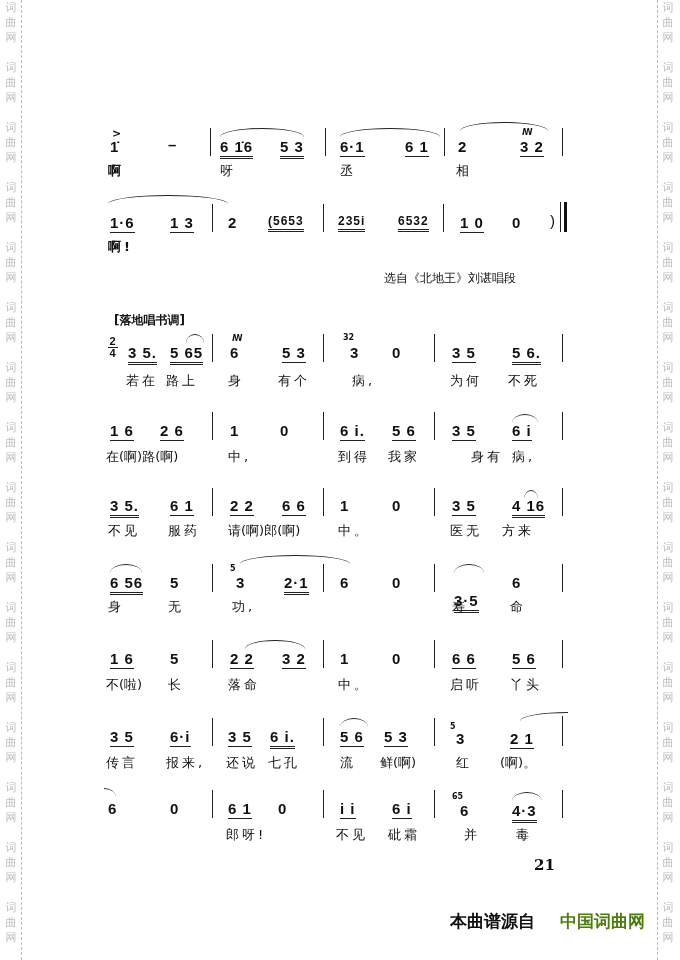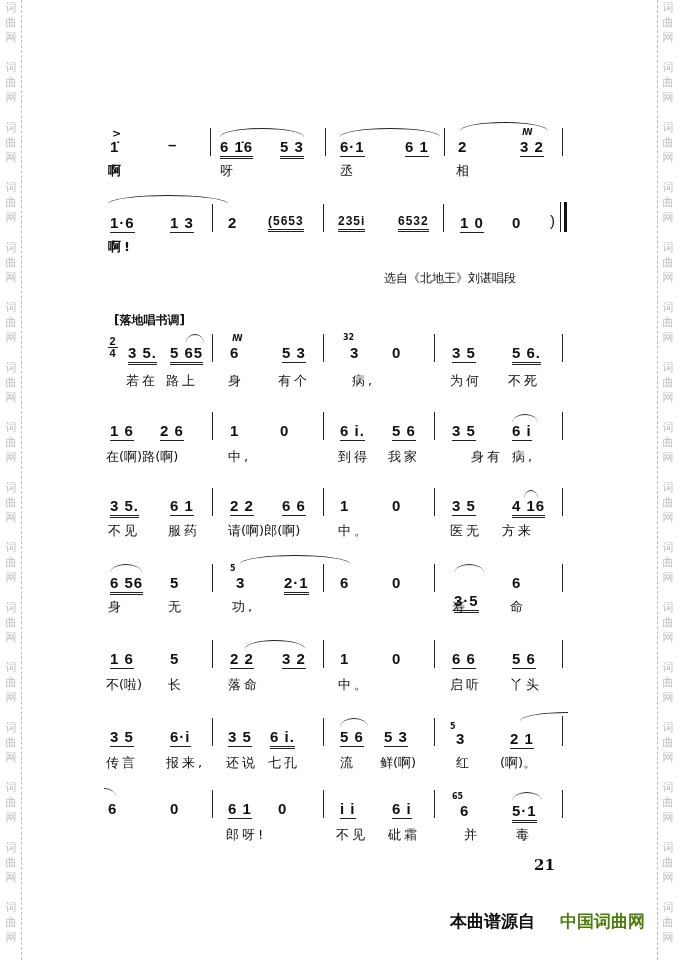--- a/index.html
+++ b/index.html
@@ -331,21 +331,21 @@
   <div class="bar" style="left:212px;top:790px;height:28px;"></div>
   <div class="note u1" style="left:228px;top:800px;">6 1</div>
   <div class="note" style="left:278px;top:800px;">0</div>
   <div class="bar" style="left:323px;top:790px;height:28px;"></div>
   <div class="note u1" style="left:340px;top:800px;">i i</div>
   <div class="note u1" style="left:392px;top:800px;">6 i</div>
   <div class="bar" style="left:434px;top:790px;height:28px;"></div>
   <div class="orn" style="left:452px;top:792px;">65</div>
   <div class="note" style="left:460px;top:802px;">6</div>
   <div class="slur" style="left:512px;top:792px;width:30px;"></div>
-  <div class="note u2" style="left:512px;top:802px;">5·1</div>
+  <div class="note u2" style="left:512px;top:802px;">4·3</div>
   <div class="bar" style="left:562px;top:790px;height:28px;"></div>
   <div class="lyr" style="left:226px;top:826px;">郎呀!</div>
   <div class="lyr" style="left:336px;top:826px;">不见</div>
   <div class="lyr" style="left:388px;top:826px;">砒霜</div>
   <div class="lyr" style="left:464px;top:826px;">并</div>
   <div class="lyr" style="left:516px;top:826px;">毒</div>
 </div>
 
 <div class="pnum">21</div>
 

